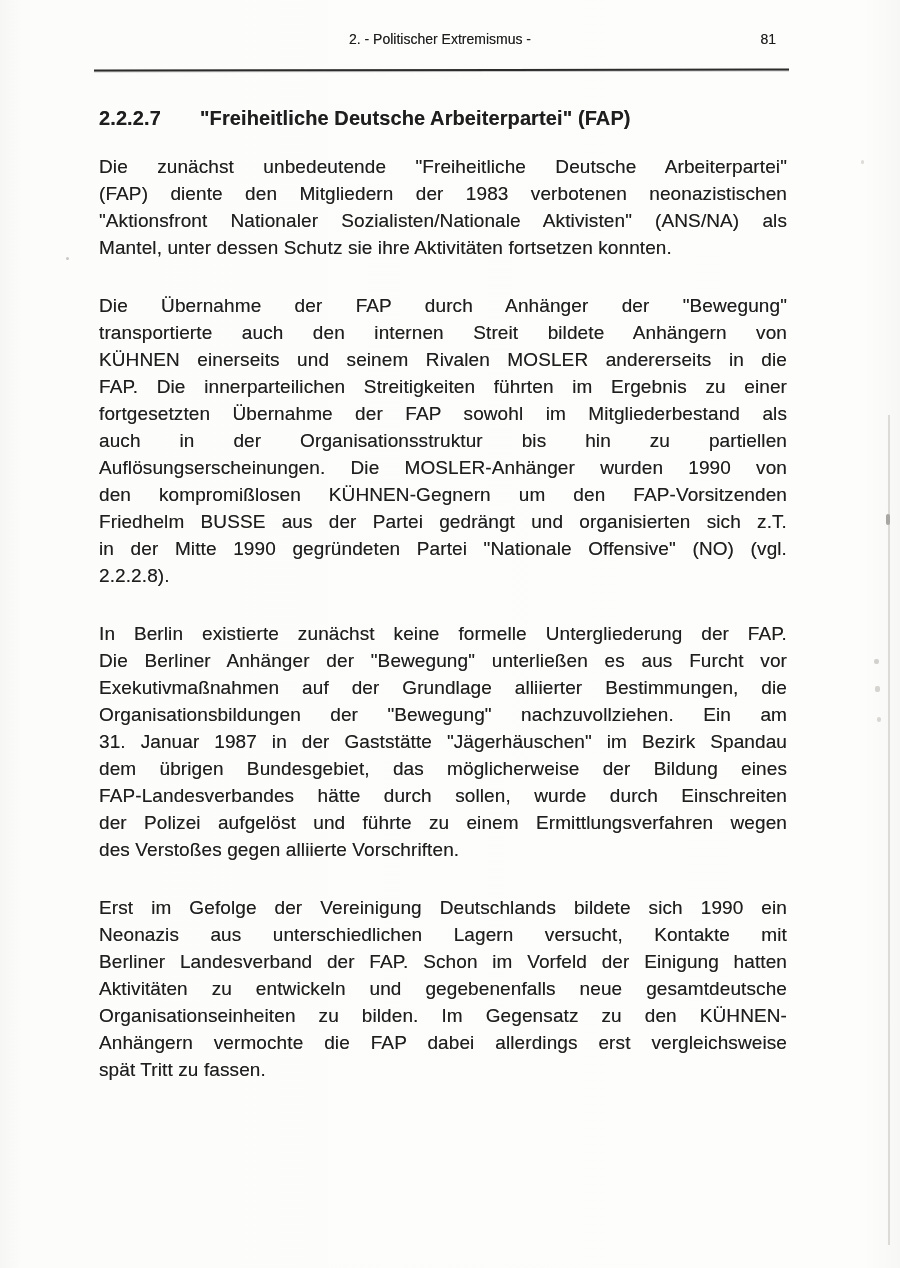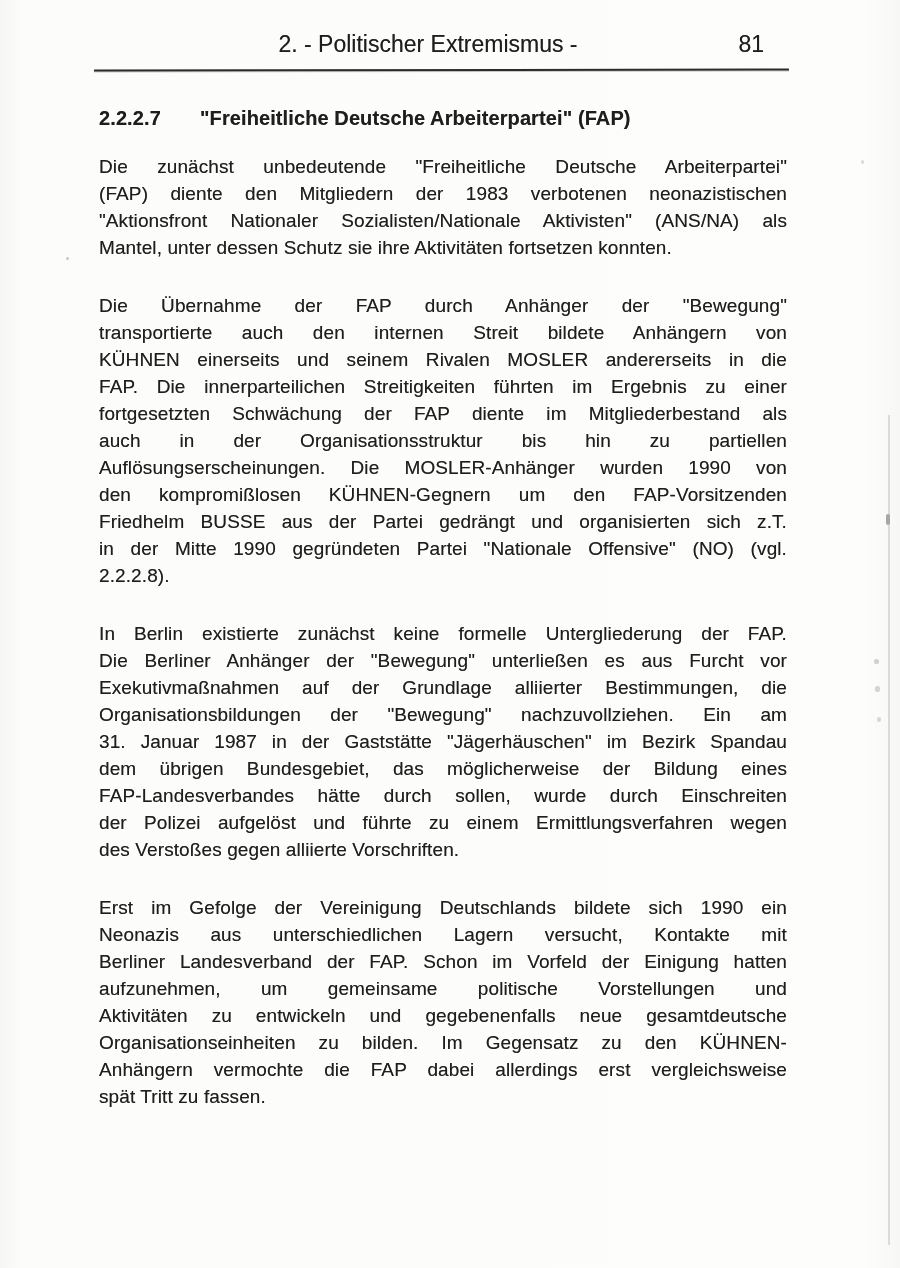--- a/index.html
+++ b/index.html
@@ -4,21 +4,21 @@
 <style>
   html,body{margin:0;padding:0;}
   body{width:900px;height:1268px;overflow:hidden;}
   .page{
     position:relative;width:900px;height:1268px;overflow:hidden;
     background:linear-gradient(90deg,#f6f6f4 0,#fcfcfa 2.5%,#fdfdfb 96%,#f7f7f5 100%);
     font-family:"Liberation Sans","DejaVu Sans",sans-serif;
     color:#1e1e1e;
     text-shadow:0 0 .5px rgba(25,25,25,.55);
   }
-  .header{position:absolute;top:31px;left:84px;width:688px;height:24px;font-size:23px;}
+  .header{position:absolute;top:31px;left:96px;width:688px;height:24px;font-size:14px;}
   .header-title{position:absolute;left:0;right:0;top:0;text-align:center;white-space:nowrap;}
   .page-num{position:absolute;right:8px;top:0;text-align:center;}
   .rule{
     position:absolute;left:94px;top:69px;width:695px;height:2px;
     background:#2c2c2c;transform:rotate(-.08deg);
     box-shadow:0 1px 0 rgba(70,70,70,.28);
   }
   .heading{position:absolute;left:99px;top:107px;font-size:20px;font-weight:700;letter-spacing:.1px;white-space:nowrap;}
   .h-num{display:inline-block;width:101px;}
   .content{
@@ -58,21 +58,21 @@
         <div class="line just">Die zunächst unbedeutende "Freiheitliche Deutsche Arbeiterpartei"</div>
         <div class="line just">(FAP) diente den Mitgliedern der 1983 verbotenen neonazistischen</div>
         <div class="line just">"Aktionsfront Nationaler Sozialisten/Nationale Aktivisten" (ANS/NA) als</div>
         <div class="line">Mantel, unter dessen Schutz sie ihre Aktivitäten fortsetzen konnten.</div>
       </div>
       <div class="para">
         <div class="line just">Die Übernahme der FAP durch Anhänger der "Bewegung"</div>
         <div class="line just">transportierte auch den internen Streit bildete Anhängern von</div>
         <div class="line just">KÜHNEN einerseits und seinem Rivalen MOSLER andererseits in die</div>
         <div class="line just">FAP. Die innerparteilichen Streitigkeiten führten im Ergebnis zu einer</div>
-        <div class="line just">fortgesetzten Schwächung der FAP diente im Mitgliederbestand als</div>
+        <div class="line just">fortgesetzten Übernahme der FAP sowohl im Mitgliederbestand als</div>
         <div class="line just">auch in der Organisationsstruktur bis hin zu partiellen</div>
         <div class="line just">Auflösungserscheinungen. Die MOSLER-Anhänger wurden 1990 von</div>
         <div class="line just">den kompromißlosen KÜHNEN-Gegnern um den FAP-Vorsitzenden</div>
         <div class="line just">Friedhelm BUSSE aus der Partei gedrängt und organisierten sich z.T.</div>
         <div class="line just">in der Mitte 1990 gegründeten Partei "Nationale Offensive" (NO) (vgl.</div>
         <div class="line">2.2.2.8).</div>
       </div>
       <div class="para">
         <div class="line just">In Berlin existierte zunächst keine formelle Untergliederung der FAP.</div>
         <div class="line just">Die Berliner Anhänger der "Bewegung" unterließen es aus Furcht vor</div>
@@ -81,21 +81,20 @@
         <div class="line just">31. Januar 1987 in der Gaststätte "Jägerhäuschen" im Bezirk Spandau</div>
         <div class="line just">dem übrigen Bundesgebiet, das möglicherweise der Bildung eines</div>
         <div class="line just">FAP-Landesverbandes hätte durch sollen, wurde durch Einschreiten</div>
         <div class="line just">der Polizei aufgelöst und führte zu einem Ermittlungsverfahren wegen</div>
         <div class="line">des Verstoßes gegen alliierte Vorschriften.</div>
       </div>
       <div class="para">
         <div class="line just">Erst im Gefolge der Vereinigung Deutschlands bildete sich 1990 ein</div>
         <div class="line just">Neonazis aus unterschiedlichen Lagern versucht, Kontakte mit</div>
         <div class="line just">Berliner Landesverband der FAP. Schon im Vorfeld der Einigung hatten</div>
-        <div class="line just">aufzunehmen, um gemeinsame politische Vorstellungen und</div>
         <div class="line just">Aktivitäten zu entwickeln und gegebenenfalls neue gesamtdeutsche</div>
         <div class="line just">Organisationseinheiten zu bilden. Im Gegensatz zu den KÜHNEN-</div>
         <div class="line just">Anhängern vermochte die FAP dabei allerdings erst vergleichsweise</div>
         <div class="line">spät Tritt zu fassen.</div>
       </div>
     </div>
 
   <div class="artifact scan-line-right"></div>
   <div class="artifact scan-dash"></div>
   <div class="artifact speck-a"></div>

